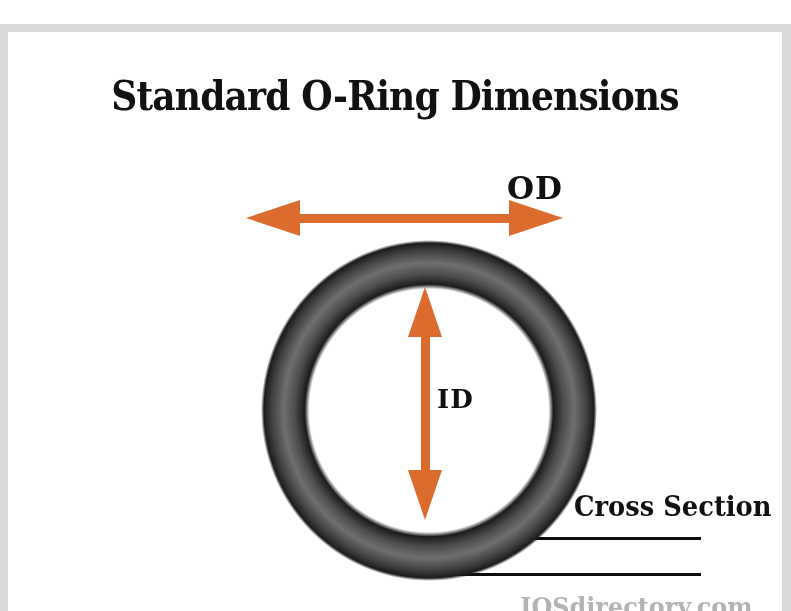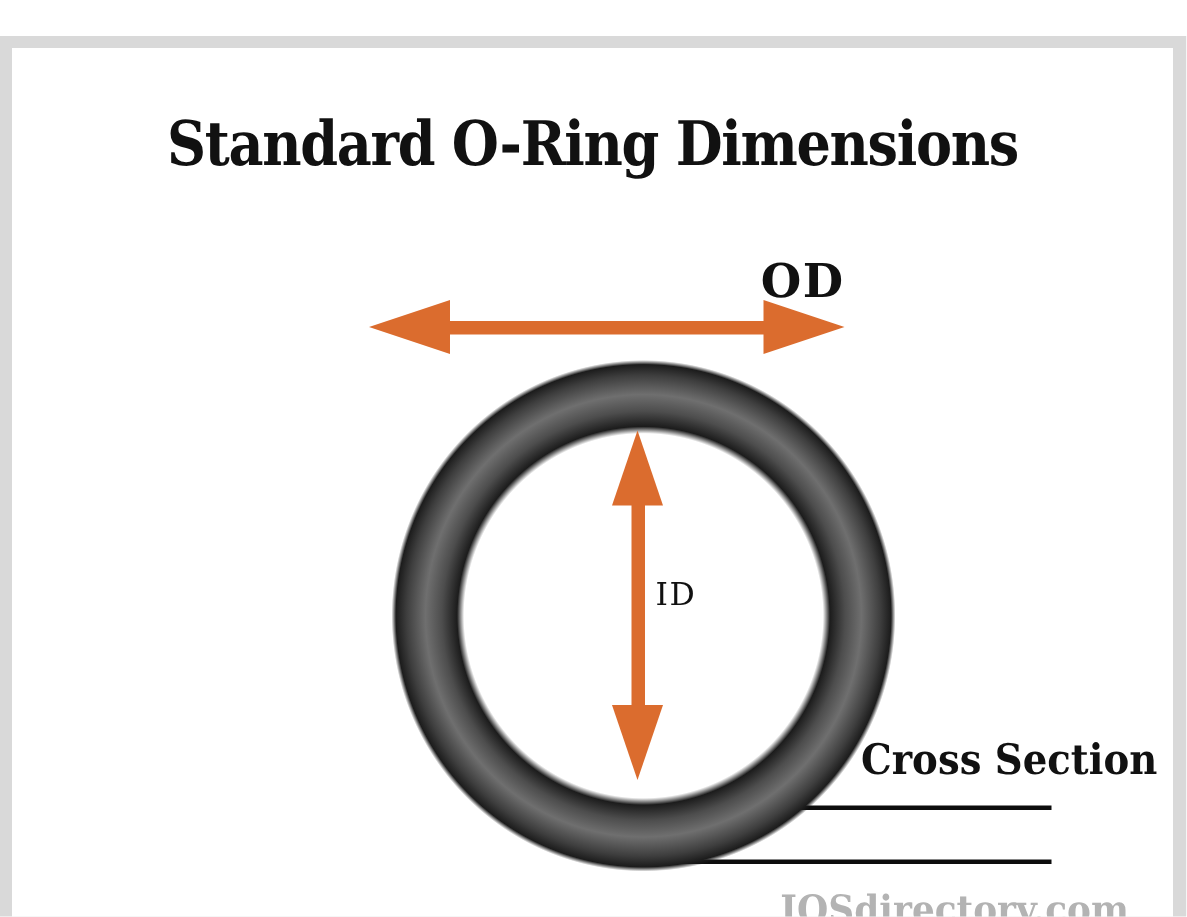--- a/index.html
+++ b/index.html
@@ -93,21 +93,21 @@
   .id-arrow .head-top, .id-arrow .head-bottom {
     position: absolute; left: 0; width: 0; height: 0;
     border-left: 17px solid transparent;
     border-right: 17px solid transparent;
   }
   .id-arrow .head-top    { top: 0;    border-bottom: 50px solid var(--arrow-orange, #db6c2e); }
   .id-arrow .head-bottom { bottom: 0; border-top: 50px solid var(--arrow-orange, #db6c2e); }
   .id-label {
     position: absolute;
     left: 429px; top: 352px;
-    font-size: 21px; font-weight: normal;
+    font-size: 26px; font-weight: bold;
     color: var(--text-black, #111);
     letter-spacing: 1px;
   }
   
   .cs-label {
     position: absolute;
     left: 566px; top: 458px;
     font-size: 28px; font-weight: bold;
     color: var(--text-black, #111);
     white-space: nowrap;

